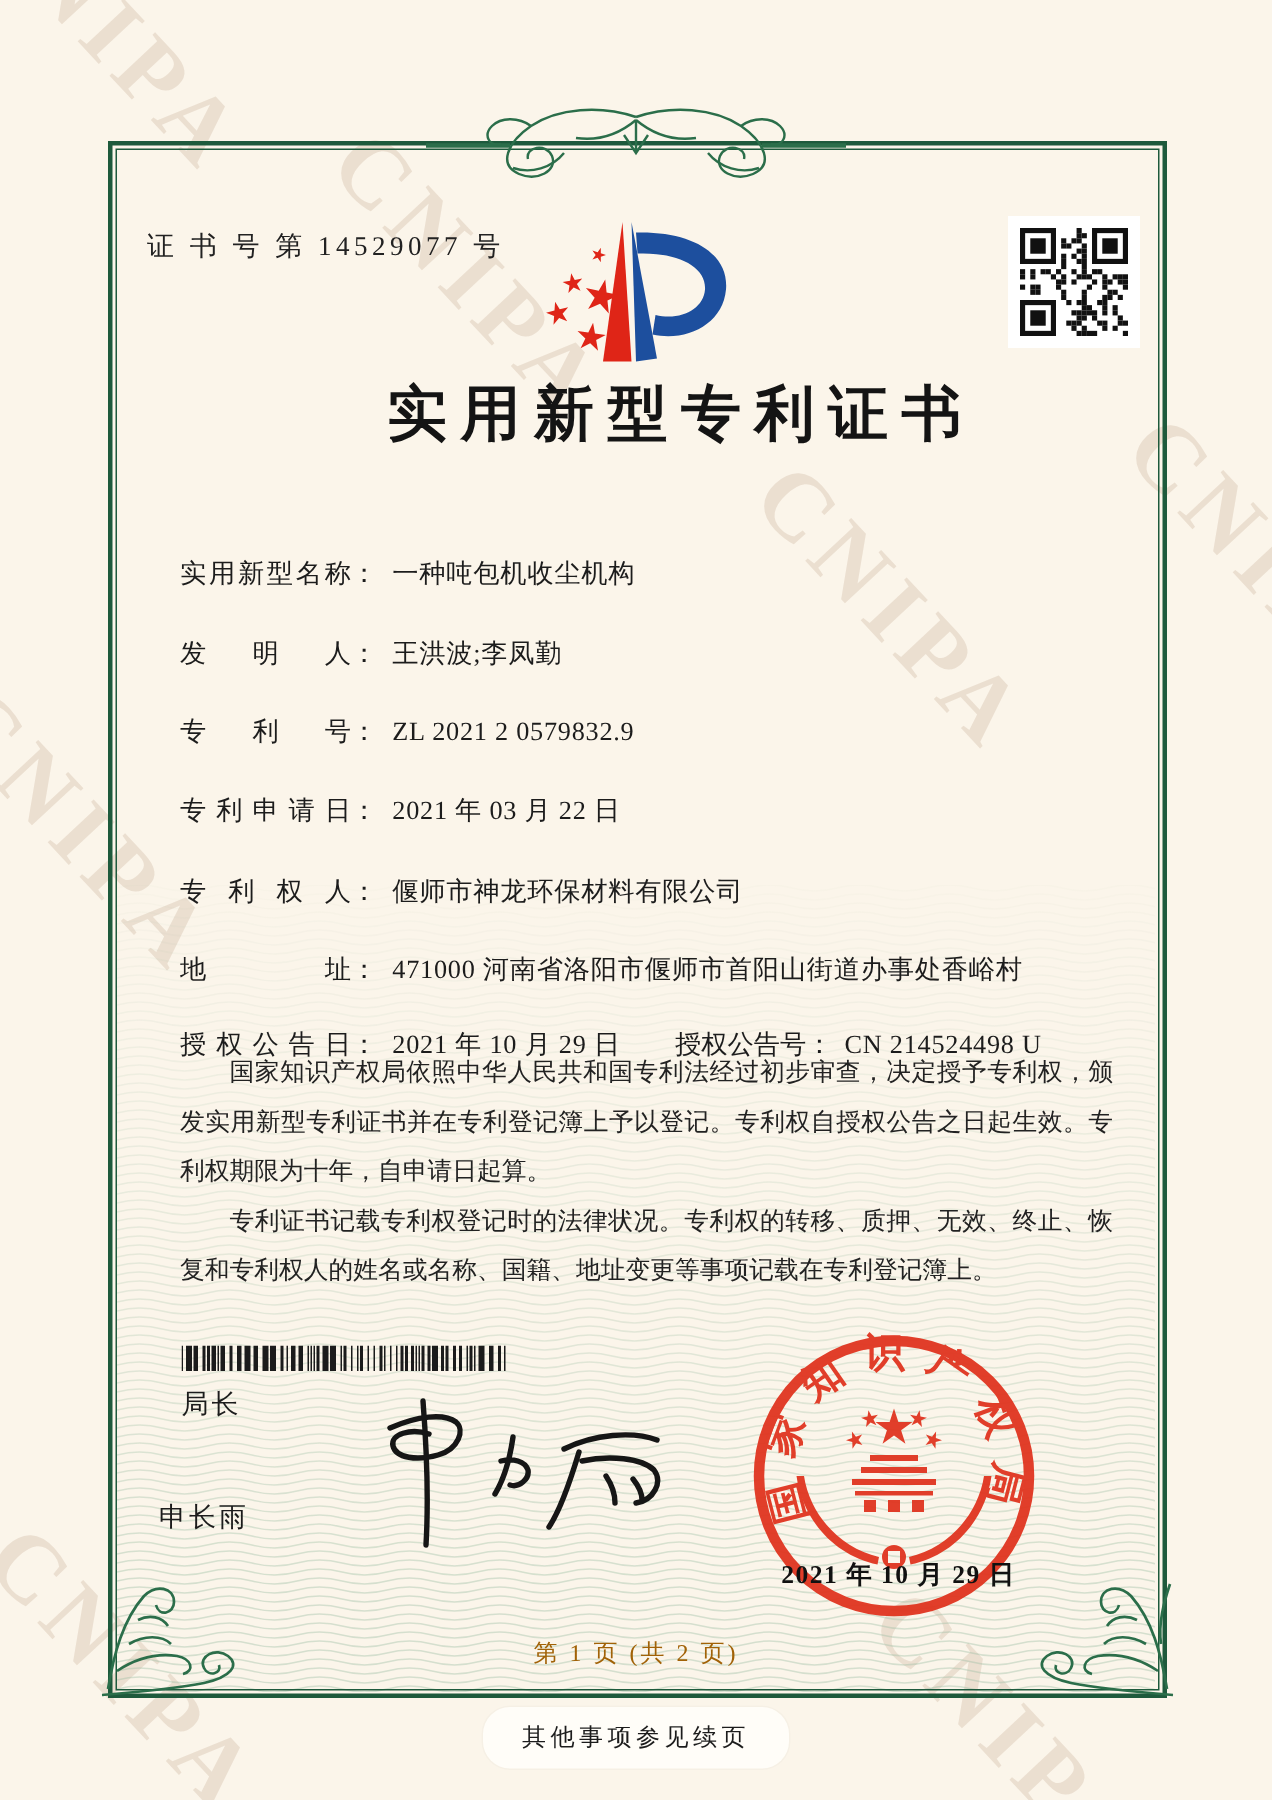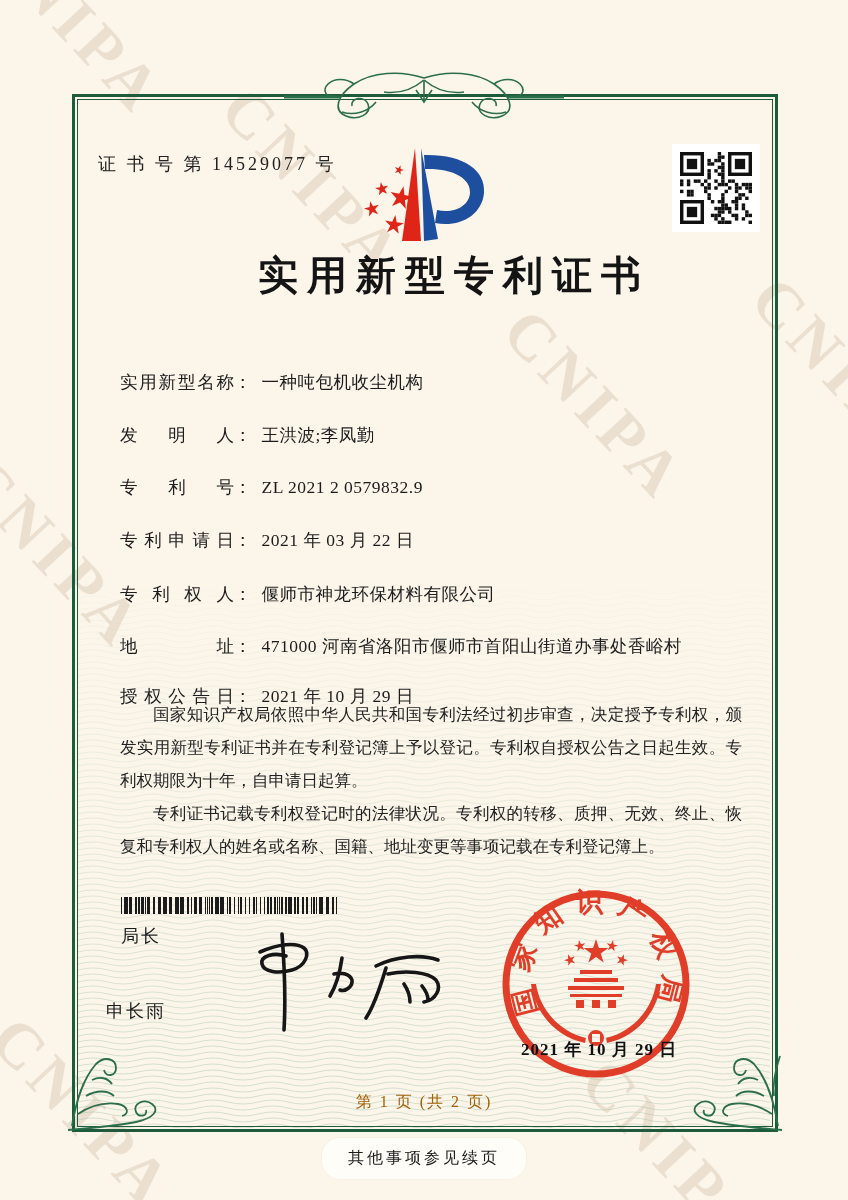--- a/index.html
+++ b/index.html
@@ -396,20 +396,23 @@
       <span class="lbl">专利申请日</span><span class="colon">：</span><span class="val">2021 年 03 月 22 日</span>
     </div>
     <div class="row" style="top:212px;">
       <span class="lbl">专利权人</span><span class="colon">：</span><span class="val">偃师市神龙环保材料有限公司</span>
     </div>
     <div class="row" style="top:264px;">
       <span class="lbl">地址</span><span class="colon">：</span><span class="val">471000  河南省洛阳市偃师市首阳山街道办事处香峪村</span>
     </div>
     <div class="row" style="top:314px;width:630px;">
       <span class="lbl">授权公告日</span><span class="colon">：</span><span class="val">2021 年 10 月 29 日</span>
+      <span class="grant-pair">
+        <span>授权公告号</span><span class="colon">：</span><span class="val">CN 214524498 U</span>
+      </span>
     </div>
   </div>
 
   <div class="body-text">
     <p>国家知识产权局依照中华人民共和国专利法经过初步审查，决定授予专利权，颁发实用新型专利证书并在专利登记簿上予以登记。专利权自授权公告之日起生效。专利权期限为十年，自申请日起算。</p>
     <p>专利证书记载专利权登记时的法律状况。专利权的转移、质押、无效、终止、恢复和专利权人的姓名或名称、国籍、地址变更等事项记载在专利登记簿上。</p>
   </div>
 
   <svg id="barcode">
       <rect x="0" y="0" width="1" height="17" fill="#1b1b1b"></rect>

